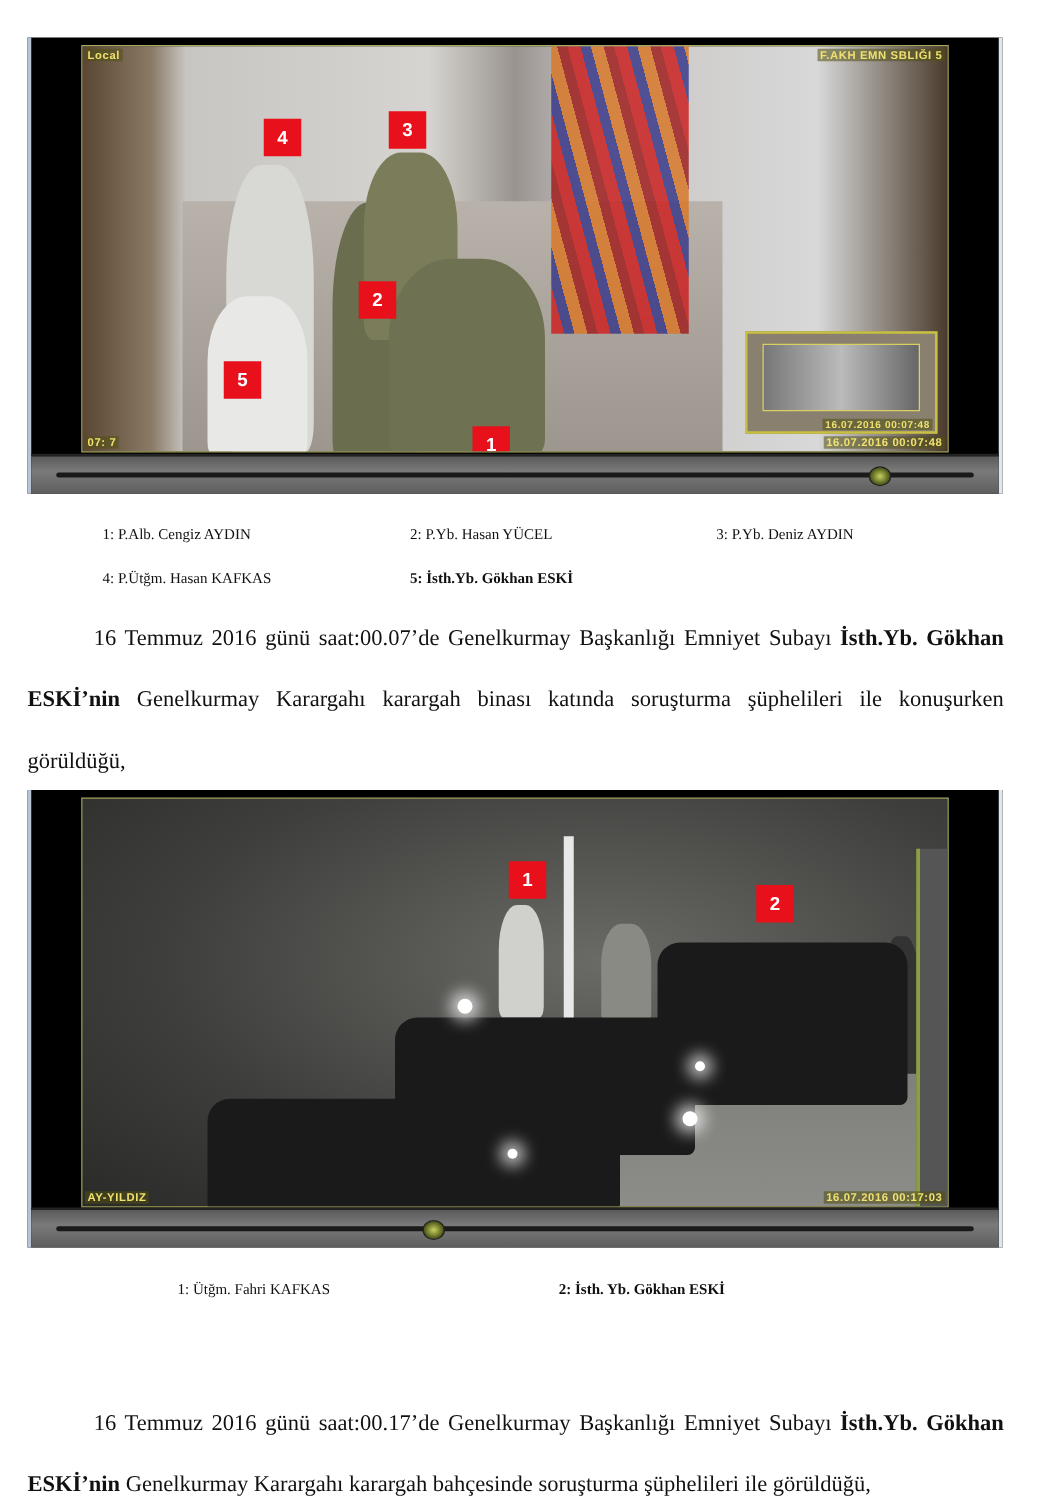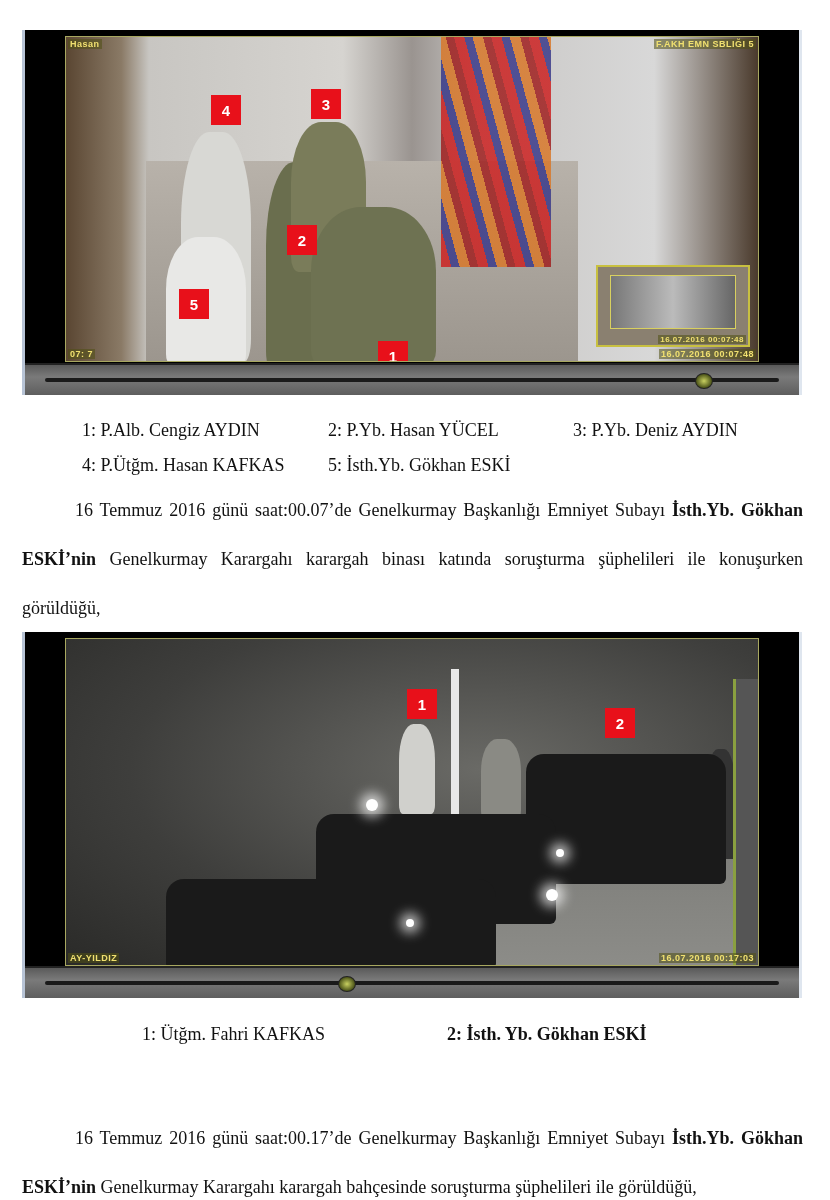--- a/index.html
+++ b/index.html
@@ -30,42 +30,42 @@
   .pip .osd { font-size:8px; right:2px; bottom:1px; }
   
   #p2 { top:632px; height:366px; }
   #p2 .video { height:328px; background:radial-gradient(ellipse at 60% 40%,#6a6a66,#3e3e3c 60%,#2a2a28); }
   .road { position:absolute; left:300px; right:0; bottom:0; height:150px; background:linear-gradient(#7a7a76,#8c8c88); }
   .car { position:absolute; background:#1a1a1a; border-radius:18px 18px 6px 6px; }
   .light { position:absolute; width:12px; height:12px; border-radius:50%; background:#fff; box-shadow:0 0 12px 6px rgba(255,255,255,0.7); }
   .pole { position:absolute; left:385px; top:30px; width:8px; height:150px; background:#e8e8e8; }
   .sideframe { position:absolute; right:0; top:40px; width:22px; height:290px; border-left:3px solid #8aa040; background:#555; }
   
-  .caption { position:absolute; font-size:18px; white-space:nowrap; }
+  .caption { position:absolute; font-size:12px; white-space:nowrap; }
   .para { position:absolute; left:22px; width:781px; font-size:18px; line-height:49px; text-align:justify; }
   .para .indent { display:inline-block; width:53px; }
   b { font-weight:bold; }
 </style>
 </head>
 <body>
 
 <div class="player" id="p1">
   <div class="video">
     <div class="floor1"></div>
     <div class="flags"></div>
     <div class="person" style="left:115px;top:95px;width:70px;height:230px;background:#d8d8d4;"></div>
     <div class="person" style="left:100px;top:200px;width:80px;height:130px;background:#e8e8e6;"></div>
     <div class="person" style="left:200px;top:125px;width:70px;height:210px;background:#6a6e4e;"></div>
     <div class="person" style="left:225px;top:85px;width:75px;height:150px;background:#7a7c5a;"></div>
     <div class="person" style="left:245px;top:170px;width:125px;height:160px;background:#6e7252;"></div>
     <div class="pip">
       <div class="pip-inner"></div>
       <span class="osd">16.07.2016  00:07:48</span>
     </div>
-    <span class="osd" style="left:2px;top:2px;">Hasan</span>
+    <span class="osd" style="left:2px;top:2px;">Local</span>
     <span class="osd" style="right:2px;top:2px;">F.AKH EMN SBLIĞI 5</span>
     <span class="osd" style="left:2px;bottom:2px;">07: 7</span>
     <span class="osd" style="right:2px;bottom:2px;">16.07.2016  00:07:48</span>
     <div class="marker" style="left:145px;top:58px;">4</div>
     <div class="marker" style="left:245px;top:52px;">3</div>
     <div class="marker" style="left:221px;top:188px;">2</div>
     <div class="marker" style="left:113px;top:252px;">5</div>
     <div class="marker" style="left:312px;top:304px;">1</div>
   </div>
   <div class="ctrlbar">
@@ -79,21 +79,21 @@
 </div>
 <div class="caption" style="left:328px;top:420px;">
   <span>2:</span> <span>P.Yb. Hasan YÜCEL</span>
 </div>
 <div class="caption" style="left:573px;top:420px;text-align:right;">
   <span>3:</span> <span>P.Yb. Deniz AYDIN</span>
 </div>
 <div class="caption" style="left:82px;top:455px;">
   <span>4:</span> <span>P.Ütğm. Hasan KAFKAS</span>
 </div>
-<div class="caption" style="left:328px;top:455px;font-weight:normal;">
+<div class="caption" style="left:328px;top:455px;font-weight:bold;">
   <span>5:</span> <span>İsth.Yb. Gökhan ESKİ</span>
 </div>
 
 <div class="para" style="top:486px;">
   <span class="indent"></span><span>16 Temmuz 2016 günü saat:00.07’de Genelkurmay Başkanlığı Emniyet Subayı</span>
   <b>İsth.Yb. Gökhan ESKİ’nin</b><span> Genelkurmay Karargahı karargah binası katında soruşturma şüphelileri ile konuşurken görüldüğü,</span>
 </div>
 
 <div class="player" id="p2">
   <div class="video">

